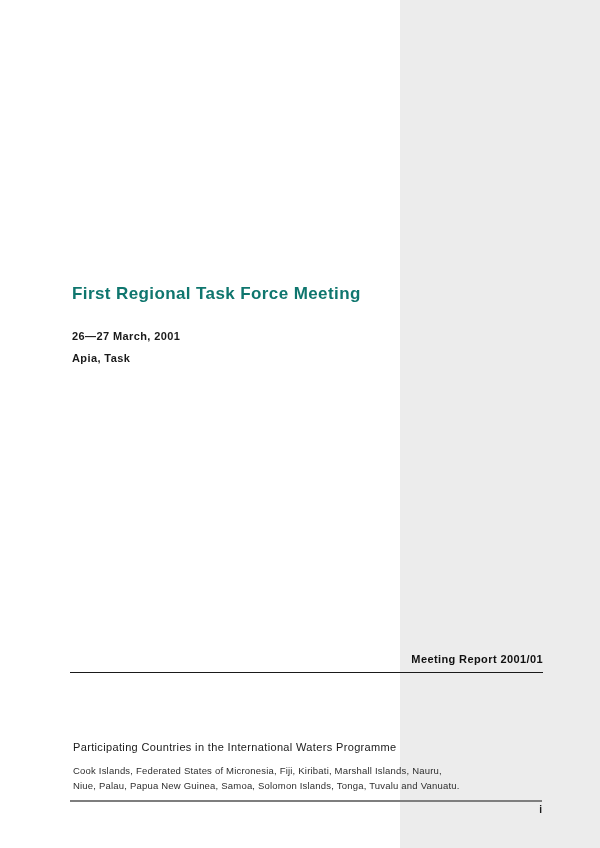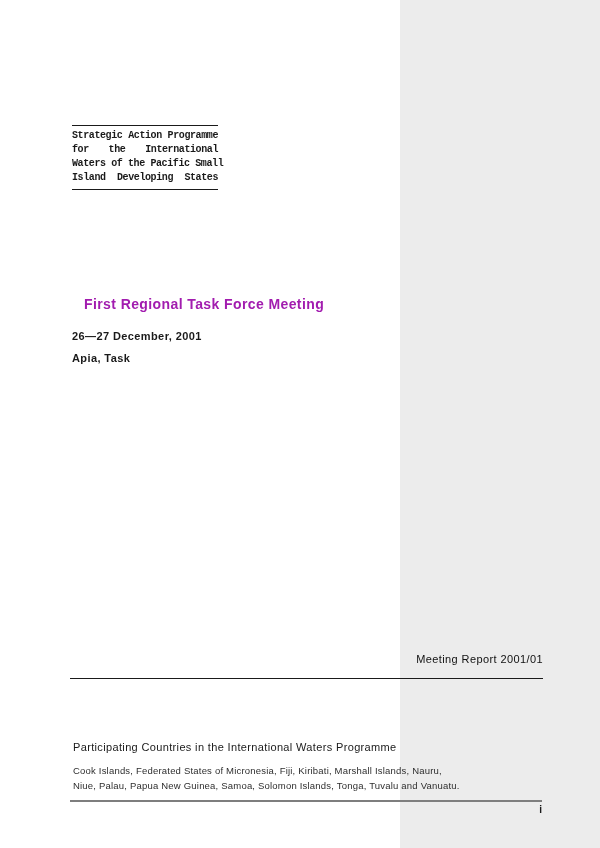--- a/index.html
+++ b/index.html
@@ -40,25 +40,25 @@
   }
   .programme-line {
     text-align: justify;
     text-align-last: justify;
     white-space: nowrap;
   }
   .report-title {
     position: absolute;
     left: 72px;
     top: 284px;
-    margin: 12px;
-    font-size: 14px;
+    margin: 0;
+    font-size: 17px;
     font-weight: bold;
     letter-spacing: 0.4px;
-    color: #a21caf;
+    color: #0f766e;
   }
   .meeting-dates {
     position: absolute;
     left: 72px;
     top: 330px;
     font-size: 11px;
     font-weight: bold;
     letter-spacing: 0.4px;
     color: #1a1a1a;
   }
@@ -71,25 +71,25 @@
     letter-spacing: 0.4px;
     color: #1a1a1a;
   }
   .report-reference {
     position: absolute;
     left: 70px;
     top: 653px;
     width: 473px;
     text-align: right;
     font-size: 11px;
-    font-weight: normal;
+    font-weight: bold;
     letter-spacing: 0.4px;
     color: #111111;
     border-bottom: 1.5px solid #1a1a1a;
-    padding-bottom: 13px;
+    padding-bottom: 7px;
   }
   .participants-heading {
     position: absolute;
     left: 73px;
     top: 741px;
     font-size: 11px;
     font-weight: normal;
     letter-spacing: 0.35px;
     color: #1a1a1a;
   }
@@ -122,30 +122,24 @@
     color: #1a1a1a;
   }
 </style>
 </head>
 <body>
 
 <div class="page">
 
   <div class="gray-band"></div>
 
-  <div class="programme-block">
-    <div class="programme-line">Strategic Action Programme</div>
-    <div class="programme-line">for the International</div>
-    <div class="programme-line">Waters of the Pacific Small</div>
-    <div class="programme-line">Island Developing States</div>
-  </div>
 
   <h1 class="report-title">First Regional Task Force Meeting</h1>
 
-  <div class="meeting-dates">26—27 December, 2001</div>
+  <div class="meeting-dates">26—27 March, 2001</div>
 
   <div class="meeting-location">Apia, Task</div>
 
   <div class="report-reference">Meeting Report 2001/01</div>
 
   <div class="participants-heading">Participating Countries in the International Waters Programme</div>
 
   <div class="participants-list">Cook Islands, Federated States of Micronesia, Fiji, Kiribati, Marshall Islands, Nauru, Niue, Palau, Papua New Guinea, Samoa, Solomon Islands, Tonga, Tuvalu and Vanuatu.</div>
 
   <div class="footer-rule"></div>

